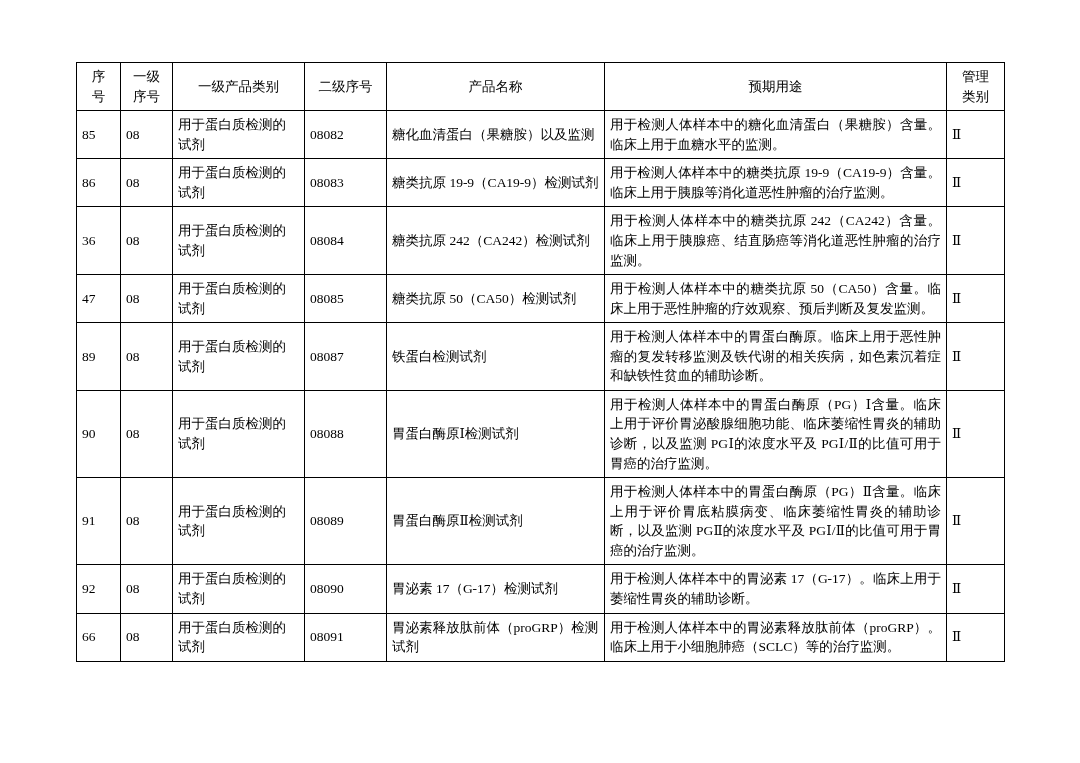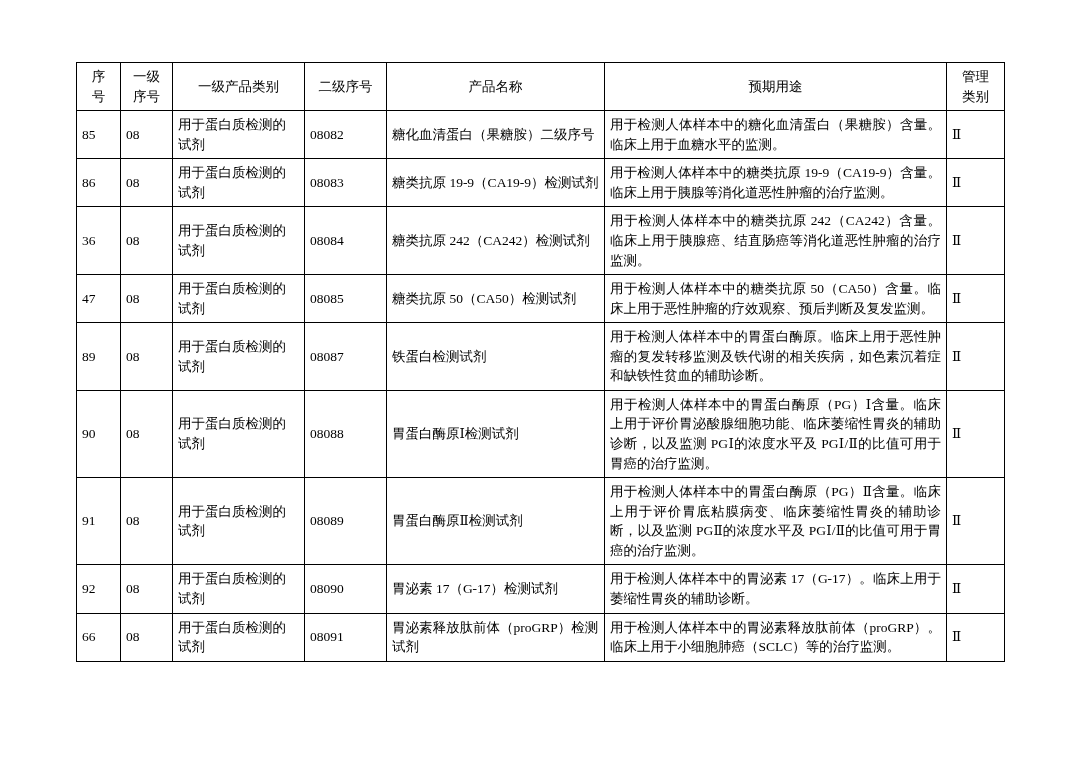--- a/index.html
+++ b/index.html
@@ -104,21 +104,21 @@
           <td>预期用途</td>
           <td><span>管理</span><br><span>类别</span></td>
         </tr>
       </thead>
       <tbody>
         <tr>
           <td class="cell-center">85</td>
           <td class="cell-center">08</td>
           <td class="cell-left cat-text">用于蛋白质检测的试剂</td>
           <td class="cell-center">08082</td>
-          <td class="cell-left name-text">糖化血清蛋白（果糖胺）二级序号</td>
+          <td class="cell-left name-text">糖化血清蛋白（果糖胺）以及监测</td>
           <td class="cell-left use-text cell-top">用于检测人体样本中的糖化血清蛋白（果糖胺）含量。临床上用于血糖水平的监测。</td>
           <td class="cell-center">Ⅱ</td>
         </tr>
         <tr>
           <td class="cell-center">86</td>
           <td class="cell-center">08</td>
           <td class="cell-left cat-text">用于蛋白质检测的试剂</td>
           <td class="cell-center">08083</td>
           <td class="cell-left name-text">糖类抗原 19-9（CA19-9）检测试剂</td>
           <td class="cell-left use-text cell-top">用于检测人体样本中的糖类抗原 19-9（CA19-9）含量。临床上用于胰腺等消化道恶性肿瘤的治疗监测。</td>

